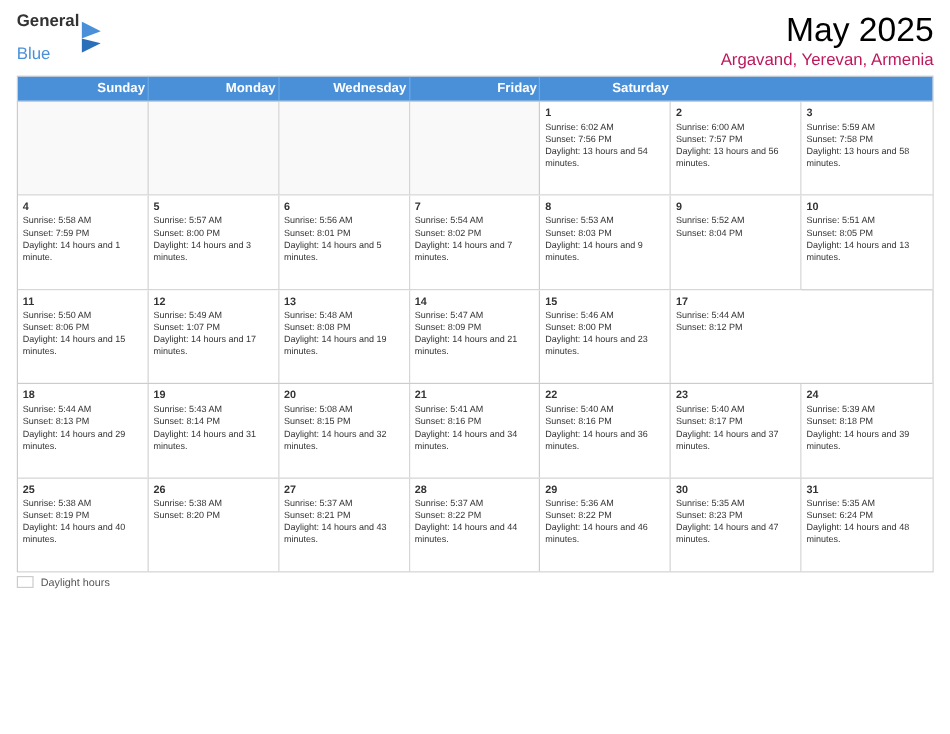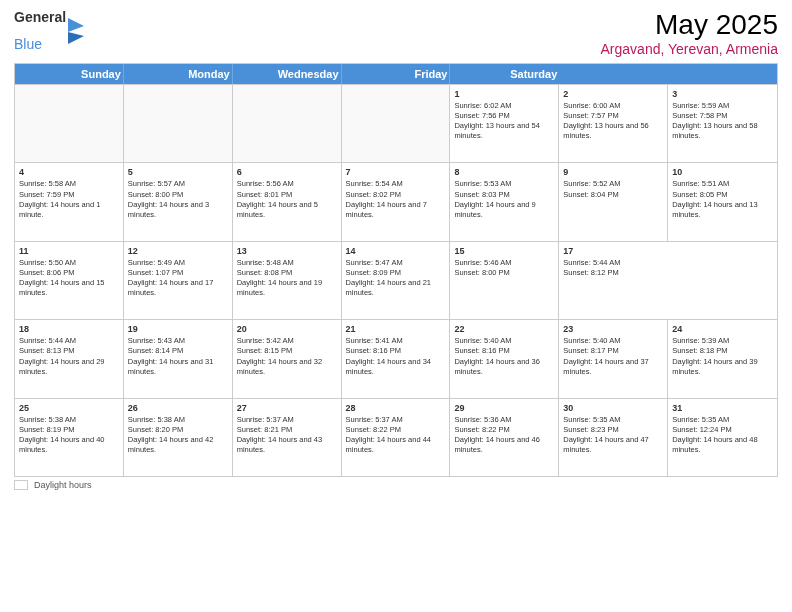--- a/index.html
+++ b/index.html
@@ -228,20 +228,21 @@
           <div class="cal-cell">
             <span class="day-num">14</span>
             <div class="sun">Sunrise: 5:47 AM</div>
             <div class="set">Sunset: 8:09 PM</div>
             <div class="day">Daylight: 14 hours and 21 minutes.</div>
           </div>
           <div class="cal-cell">
             <span class="day-num">15</span>
             <div class="sun">Sunrise: 5:46 AM</div>
             <div class="set">Sunset: 8:00 PM</div>
+            <div class="day">Daylight: 14 hours and 23 minutes.</div>
           </div>
           <div class="cal-cell">
             <span class="day-num">17</span>
             <div class="sun">Sunrise: 5:44 AM</div>
             <div class="set">Sunset: 8:12 PM</div>
           </div>
         </div>
         <div class="cal-week">
           <div class="cal-cell">
             <span class="day-num">18</span>
@@ -250,21 +251,21 @@
             <div class="day">Daylight: 14 hours and 29 minutes.</div>
           </div>
           <div class="cal-cell">
             <span class="day-num">19</span>
             <div class="sun">Sunrise: 5:43 AM</div>
             <div class="set">Sunset: 8:14 PM</div>
             <div class="day">Daylight: 14 hours and 31 minutes.</div>
           </div>
           <div class="cal-cell">
             <span class="day-num">20</span>
-            <div class="sun">Sunrise: 5:42 AM</div>
+            <div class="sun">Sunrise: 5:08 AM</div>
             <div class="set">Sunset: 8:15 PM</div>
             <div class="day">Daylight: 14 hours and 32 minutes.</div>
           </div>
           <div class="cal-cell">
             <span class="day-num">21</span>
             <div class="sun">Sunrise: 5:41 AM</div>
             <div class="set">Sunset: 8:16 PM</div>
             <div class="day">Daylight: 14 hours and 34 minutes.</div>
           </div>
           <div class="cal-cell">
@@ -290,21 +291,20 @@
           <div class="cal-cell">
             <span class="day-num">25</span>
             <div class="sun">Sunrise: 5:38 AM</div>
             <div class="set">Sunset: 8:19 PM</div>
             <div class="day">Daylight: 14 hours and 40 minutes.</div>
           </div>
           <div class="cal-cell">
             <span class="day-num">26</span>
             <div class="sun">Sunrise: 5:38 AM</div>
             <div class="set">Sunset: 8:20 PM</div>
-            <div class="day">Daylight: 14 hours and 42 minutes.</div>
           </div>
           <div class="cal-cell">
             <span class="day-num">27</span>
             <div class="sun">Sunrise: 5:37 AM</div>
             <div class="set">Sunset: 8:21 PM</div>
             <div class="day">Daylight: 14 hours and 43 minutes.</div>
           </div>
           <div class="cal-cell">
             <span class="day-num">28</span>
             <div class="sun">Sunrise: 5:37 AM</div>
@@ -319,21 +319,21 @@
           </div>
           <div class="cal-cell">
             <span class="day-num">30</span>
             <div class="sun">Sunrise: 5:35 AM</div>
             <div class="set">Sunset: 8:23 PM</div>
             <div class="day">Daylight: 14 hours and 47 minutes.</div>
           </div>
           <div class="cal-cell">
             <span class="day-num">31</span>
             <div class="sun">Sunrise: 5:35 AM</div>
-            <div class="set">Sunset: 12:24 PM</div>
+            <div class="set">Sunset: 6:24 PM</div>
             <div class="day">Daylight: 14 hours and 48 minutes.</div>
           </div>
         </div>
       </div>
   </div>
 
   <div class="footer-note">
     <span class="footer-swatch"></span>
     <span>Daylight hours</span>
   </div>

